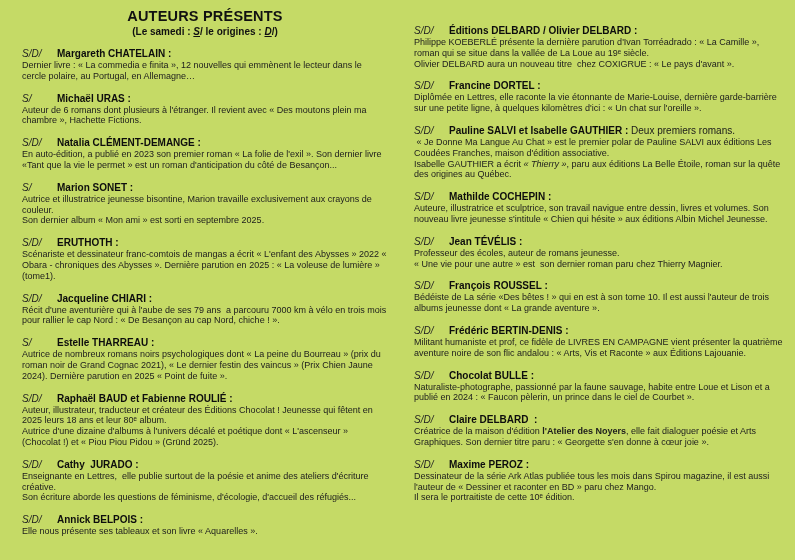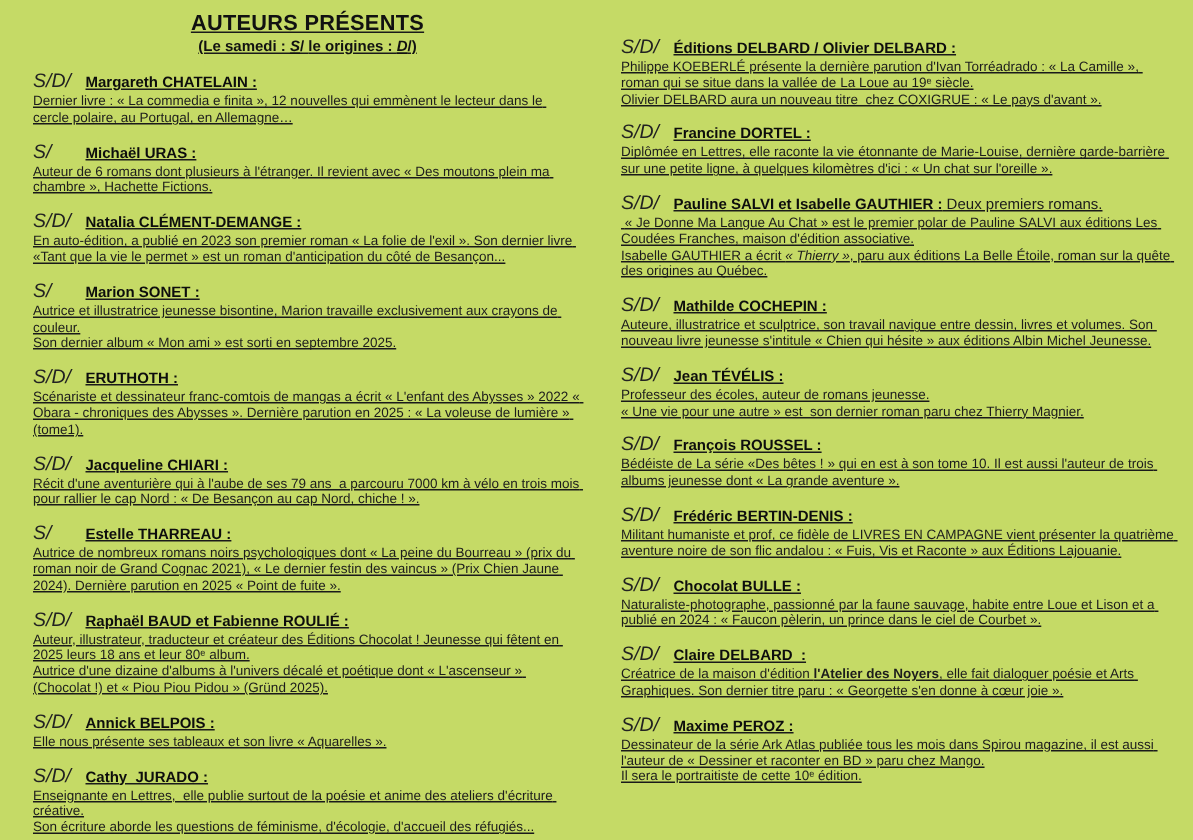--- a/index.html
+++ b/index.html
@@ -3,30 +3,30 @@
 <meta charset="utf-8">
 <style>
   html,body{margin:0;padding:0;}
   body{
     width:795px;height:560px;overflow:hidden;
     background:#c5da66;
     font-family:"Liberation Sans","DejaVu Sans",sans-serif;
     color:#1a1a1a;
   }
   .page{display:flex;box-sizing:border-box;width:795px;height:560px;padding:8px 8px 4px 22px;gap:26px;}
-  .col{box-sizing:border-box;text-decoration:underline;}
+  .col{box-sizing:border-box;}
   .col-left{width:366px;flex:0 0 366px;}
   .col-right{width:373px;flex:0 0 373px;padding-top:17px;}
   header{ text-align:center; margin-bottom:11px; }
   .title{font-size:14.5px;font-weight:bold;letter-spacing:.2px;color:#111;}
   .legend{font-size:10px;font-weight:bold;margin-top:2px;color:#111;}
   .legend .code{font-style:italic;text-decoration:underline;}
   .entry{margin-bottom:11px;}
   .entry-head{font-size:10px;line-height:12px;white-space:pre-wrap;}
-  .days{display:inline-block;width:35px;font-style:italic;font-size:13px;color:#222;}
+  .days{display:inline-block;width:35px;font-style:italic;font-size:10px;color:#222;}
   .author-name{font-weight:bold;color:#0d0d0d;}
   .name-suffix{font-weight:normal;}
   .desc{font-size:9px;line-height:10.8px;white-space:pre-wrap;color:#1c1c1c;}
 </style>
 </head>
 <body>
 
 <div class="page">
   <div class="col col-left">
     <header>
@@ -69,27 +69,27 @@
           <div class="entry-head"><span class="days">S/</span><span class="author-name">Estelle THARREAU :</span></div>
           <div class="desc">Autrice de nombreux romans noirs psychologiques dont « La peine du Bourreau » (prix du roman noir de Grand Cognac 2021), « Le dernier festin des vaincus » (Prix Chien Jaune 2024). Dernière parution en 2025 « Point de fuite ».</div>
         </div>
 
         <div class="entry">
           <div class="entry-head"><span class="days">S/D/</span><span class="author-name">Raphaël BAUD et Fabienne ROULIÉ :</span></div>
           <div class="desc">Auteur, illustrateur, traducteur et créateur des Éditions Chocolat ! Jeunesse qui fêtent en 2025 leurs 18 ans et leur 80ᵉ album.<br>Autrice d'une dizaine d'albums à l'univers décalé et poétique dont « L'ascenseur » (Chocolat !) et « Piou Piou Pidou » (Gründ 2025).</div>
         </div>
 
         <div class="entry">
-          <div class="entry-head"><span class="days">S/D/</span><span class="author-name">Annick BELPOIS :</span></div>
-          <div class="desc">Elle nous présente ses tableaux et son livre « Aquarelles ».</div>
+          <div class="entry-head"><span class="days">S/D/</span><span class="author-name">Cathy  JURADO :</span></div>
+          <div class="desc">Enseignante en Lettres,  elle publie surtout de la poésie et anime des ateliers d'écriture créative.<br>Son écriture aborde les questions de féminisme, d'écologie, d'accueil des réfugiés...</div>
         </div>
 
         <div class="entry">
-          <div class="entry-head"><span class="days">S/D/</span><span class="author-name">Cathy  JURADO :</span></div>
-          <div class="desc">Enseignante en Lettres,  elle publie surtout de la poésie et anime des ateliers d'écriture créative.<br>Son écriture aborde les questions de féminisme, d'écologie, d'accueil des réfugiés...</div>
+          <div class="entry-head"><span class="days">S/D/</span><span class="author-name">Annick BELPOIS :</span></div>
+          <div class="desc">Elle nous présente ses tableaux et son livre « Aquarelles ».</div>
         </div>
       </div>
   </div>
   <div class="col col-right">
     <div>
 
         <div class="entry">
           <div class="entry-head"><span class="days">S/D/</span><span class="author-name">Éditions DELBARD / Olivier DELBARD :</span></div>
           <div class="desc">Philippe KOEBERLÉ présente la dernière parution d'Ivan Torréadrado : « La Camille », roman qui se situe dans la vallée de La Loue au 19ᵉ siècle.<br>Olivier DELBARD aura un nouveau titre  chez COXIGRUE : « Le pays d'avant ».</div>
         </div>
@@ -114,21 +114,21 @@
           <div class="desc">Professeur des écoles, auteur de romans jeunesse.<br>« Une vie pour une autre » est  son dernier roman paru chez Thierry Magnier.</div>
         </div>
 
         <div class="entry">
           <div class="entry-head"><span class="days">S/D/</span><span class="author-name">François ROUSSEL :</span></div>
           <div class="desc">Bédéiste de La série «Des bêtes ! » qui en est à son tome 10. Il est aussi l'auteur de trois albums jeunesse dont « La grande aventure ».</div>
         </div>
 
         <div class="entry">
           <div class="entry-head"><span class="days">S/D/</span><span class="author-name">Frédéric BERTIN-DENIS :</span></div>
-          <div class="desc">Militant humaniste et prof, ce fidèle de LIVRES EN CAMPAGNE vient présenter la quatrième aventure noire de son flic andalou : « Fuis, Vis et Raconte » aux Éditions Lajouanie.</div>
+          <div class="desc">Militant humaniste et prof, ce fidèle de LIVRES EN CAMPAGNE vient présenter la quatrième aventure noire de son flic andalou : « Arts, Vis et Raconte » aux Éditions Lajouanie.</div>
         </div>
 
         <div class="entry">
           <div class="entry-head"><span class="days">S/D/</span><span class="author-name">Chocolat BULLE :</span></div>
           <div class="desc">Naturaliste-photographe, passionné par la faune sauvage, habite entre Loue et Lison et a publié en 2024 : « Faucon pèlerin, un prince dans le ciel de Courbet ».</div>
         </div>
 
         <div class="entry">
           <div class="entry-head"><span class="days">S/D/</span><span class="author-name">Claire DELBARD  :</span></div>
           <div class="desc">Créatrice de la maison d'édition <b>l'Atelier des Noyers</b>, elle fait dialoguer poésie et Arts Graphiques. Son dernier titre paru : « Georgette s'en donne à cœur joie ».</div>

